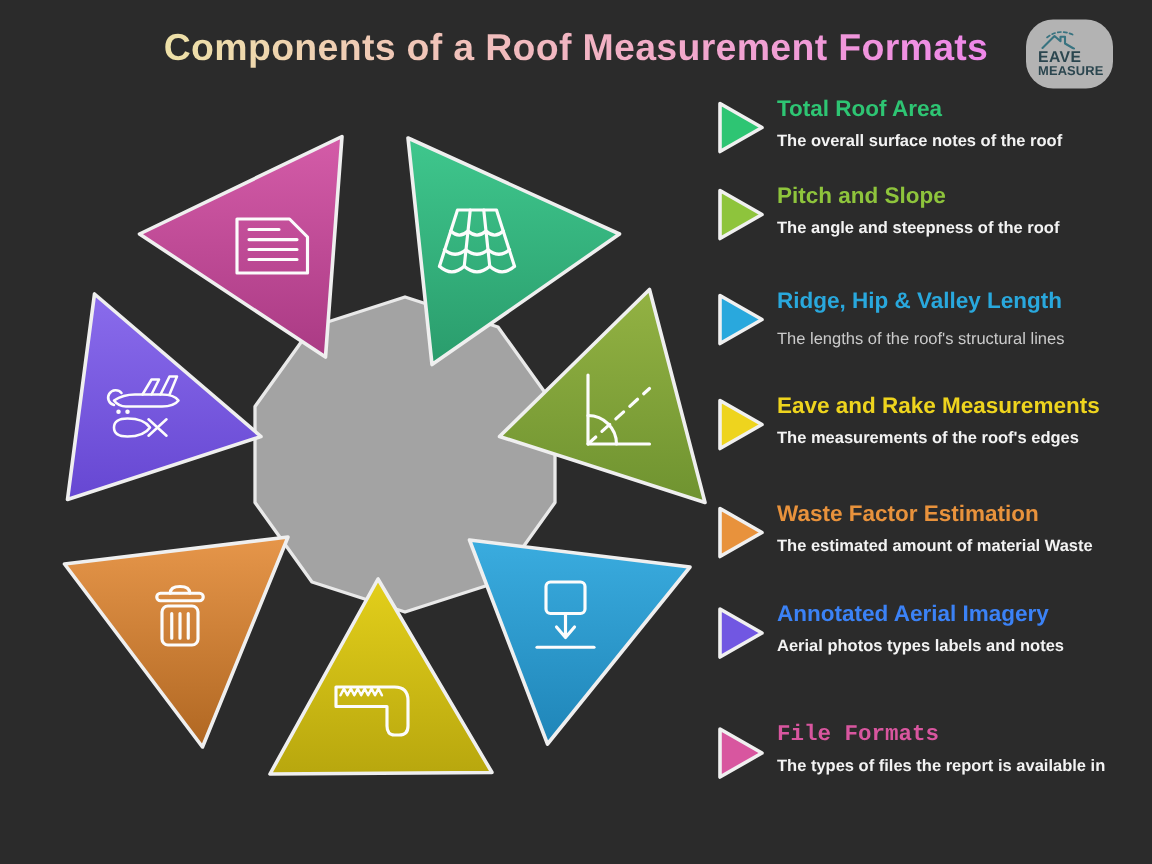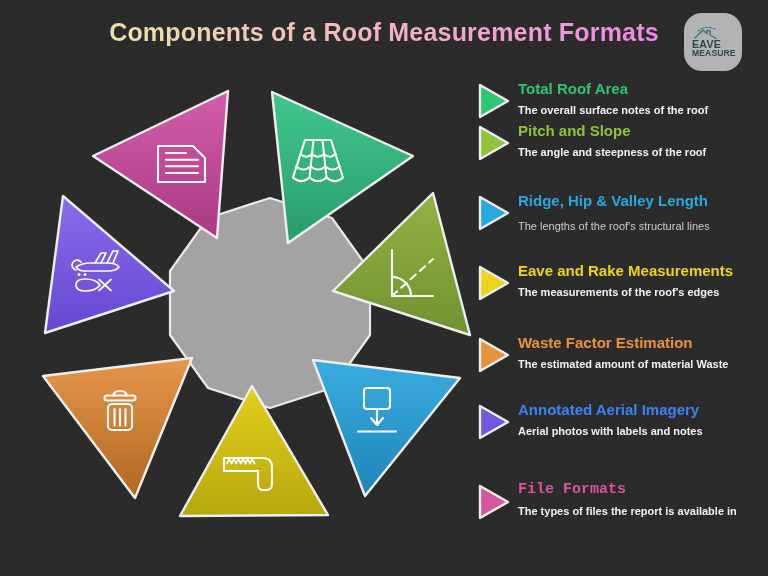--- a/index.html
+++ b/index.html
@@ -14,21 +14,21 @@
   
   .title{
     position:absolute;top:18px;left:0;width:768px;
     margin:0;text-align:center;
     font-size:25px;font-weight:bold;letter-spacing:.2px;
     background:linear-gradient(90deg,#ede9a3 8%,#f2aec6 55%,#ee7ff1 92%);
     -webkit-background-clip:text;background-clip:text;
     color:transparent;
   }
   .logo-badge{
-    position:absolute;top:13px;right:26px;width:58px;height:58px;
+    position:absolute;top:13px;right:26px;width:58px;height:46px;
     background:#c6c6c6;border-radius:18px;opacity:.88;
     display:flex;flex-direction:column;justify-content:center;align-items:flex-start;
     padding-left:8px;box-sizing:border-box;
   }
   .logo-badge .logo-line{color:#2c4a54;font-weight:bold;line-height:1.02;}
   .logo-line.l1{font-size:10.5px;letter-spacing:.3px;}
   .logo-line.l2{font-size:8.6px;letter-spacing:.1px;}
 
   
   .diagram{position:absolute;left:0;top:58px;}
@@ -164,21 +164,21 @@
       <g class="icon" transform="translate(377,354)">
         <rect x="-13" y="-24" width="26" height="21" rx="3"></rect>
         <path d="M0,-3 V12 M-6,6 L0,13 L6,6"></path>
         <path d="M-19,19.5 H19"></path>
       </g>
     </g>
   </svg>
 
   <div class="legend">
 
-    <div class="legend-item" style="top:20px">
+    <div class="legend-item" style="top:4px">
       <svg class="marker" width="32" height="36" viewBox="0 0 32 36">
         <polygon points="2,2 30,18 2,34" fill="#2ec573"></polygon>
       </svg>
       <div class="legend-text">
         <div class="legend-title" style="color: rgb(46, 197, 115);">Total Roof Area</div>
         <div class="legend-desc">The overall surface notes of the roof</div>
       </div>
     </div>
 
     <div class="legend-item" style="top:62px">
@@ -220,21 +220,21 @@
         <div class="legend-desc">The estimated amount of material Waste</div>
       </div>
     </div>
 
     <div class="legend-item" style="top:341px">
       <svg class="marker" width="32" height="36" viewBox="0 0 32 36">
         <polygon points="2,2 30,18 2,34" fill="#7157e2"></polygon>
       </svg>
       <div class="legend-text">
         <div class="legend-title" style="color: #3b82f6;">Annotated Aerial Imagery</div>
-        <div class="legend-desc">Aerial photos with labels and notes</div>
+        <div class="legend-desc">Aerial photos types labels and notes</div>
       </div>
     </div>
 
     <div class="legend-item" style="top:421px">
       <svg class="marker" width="32" height="36" viewBox="0 0 32 36">
         <polygon points="2,2 30,18 2,34" fill="#d8569f"></polygon>
       </svg>
       <div class="legend-text">
         <div class="legend-title" style="color: rgb(216, 86, 159); font-family: Liberation Mono, monospace;">File Formats</div>
         <div class="legend-desc">The types of files the report is available in</div>

